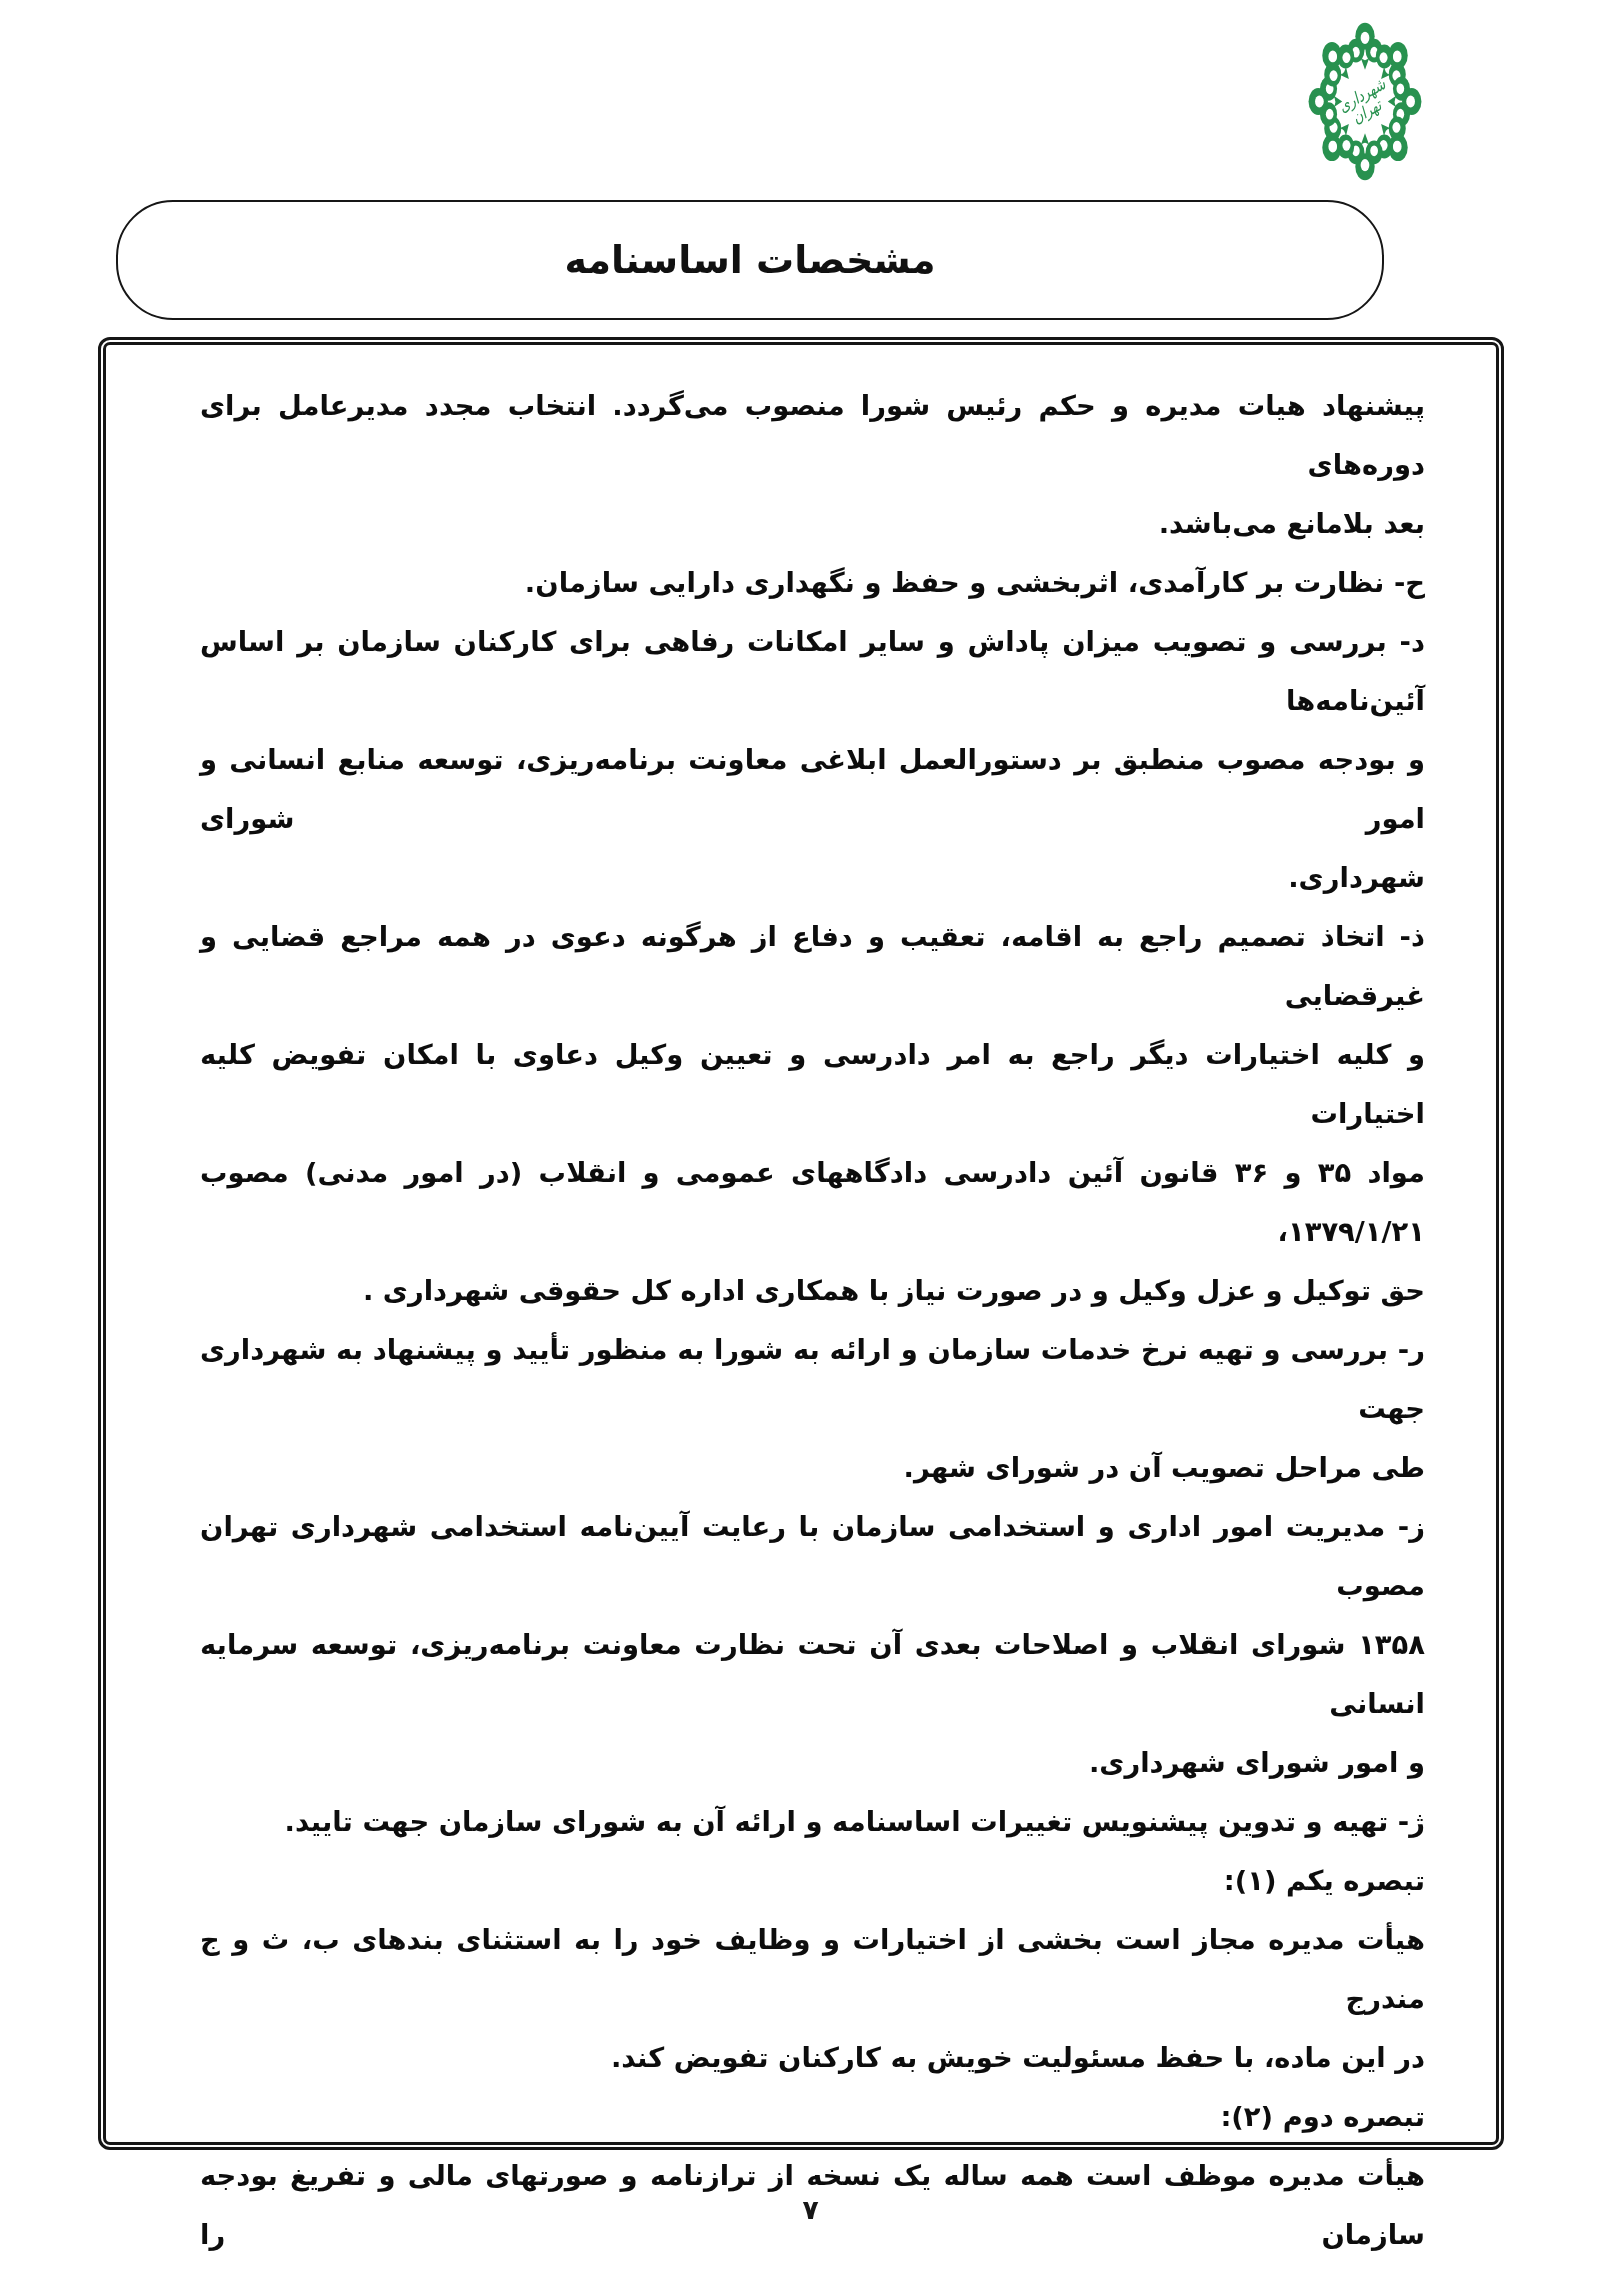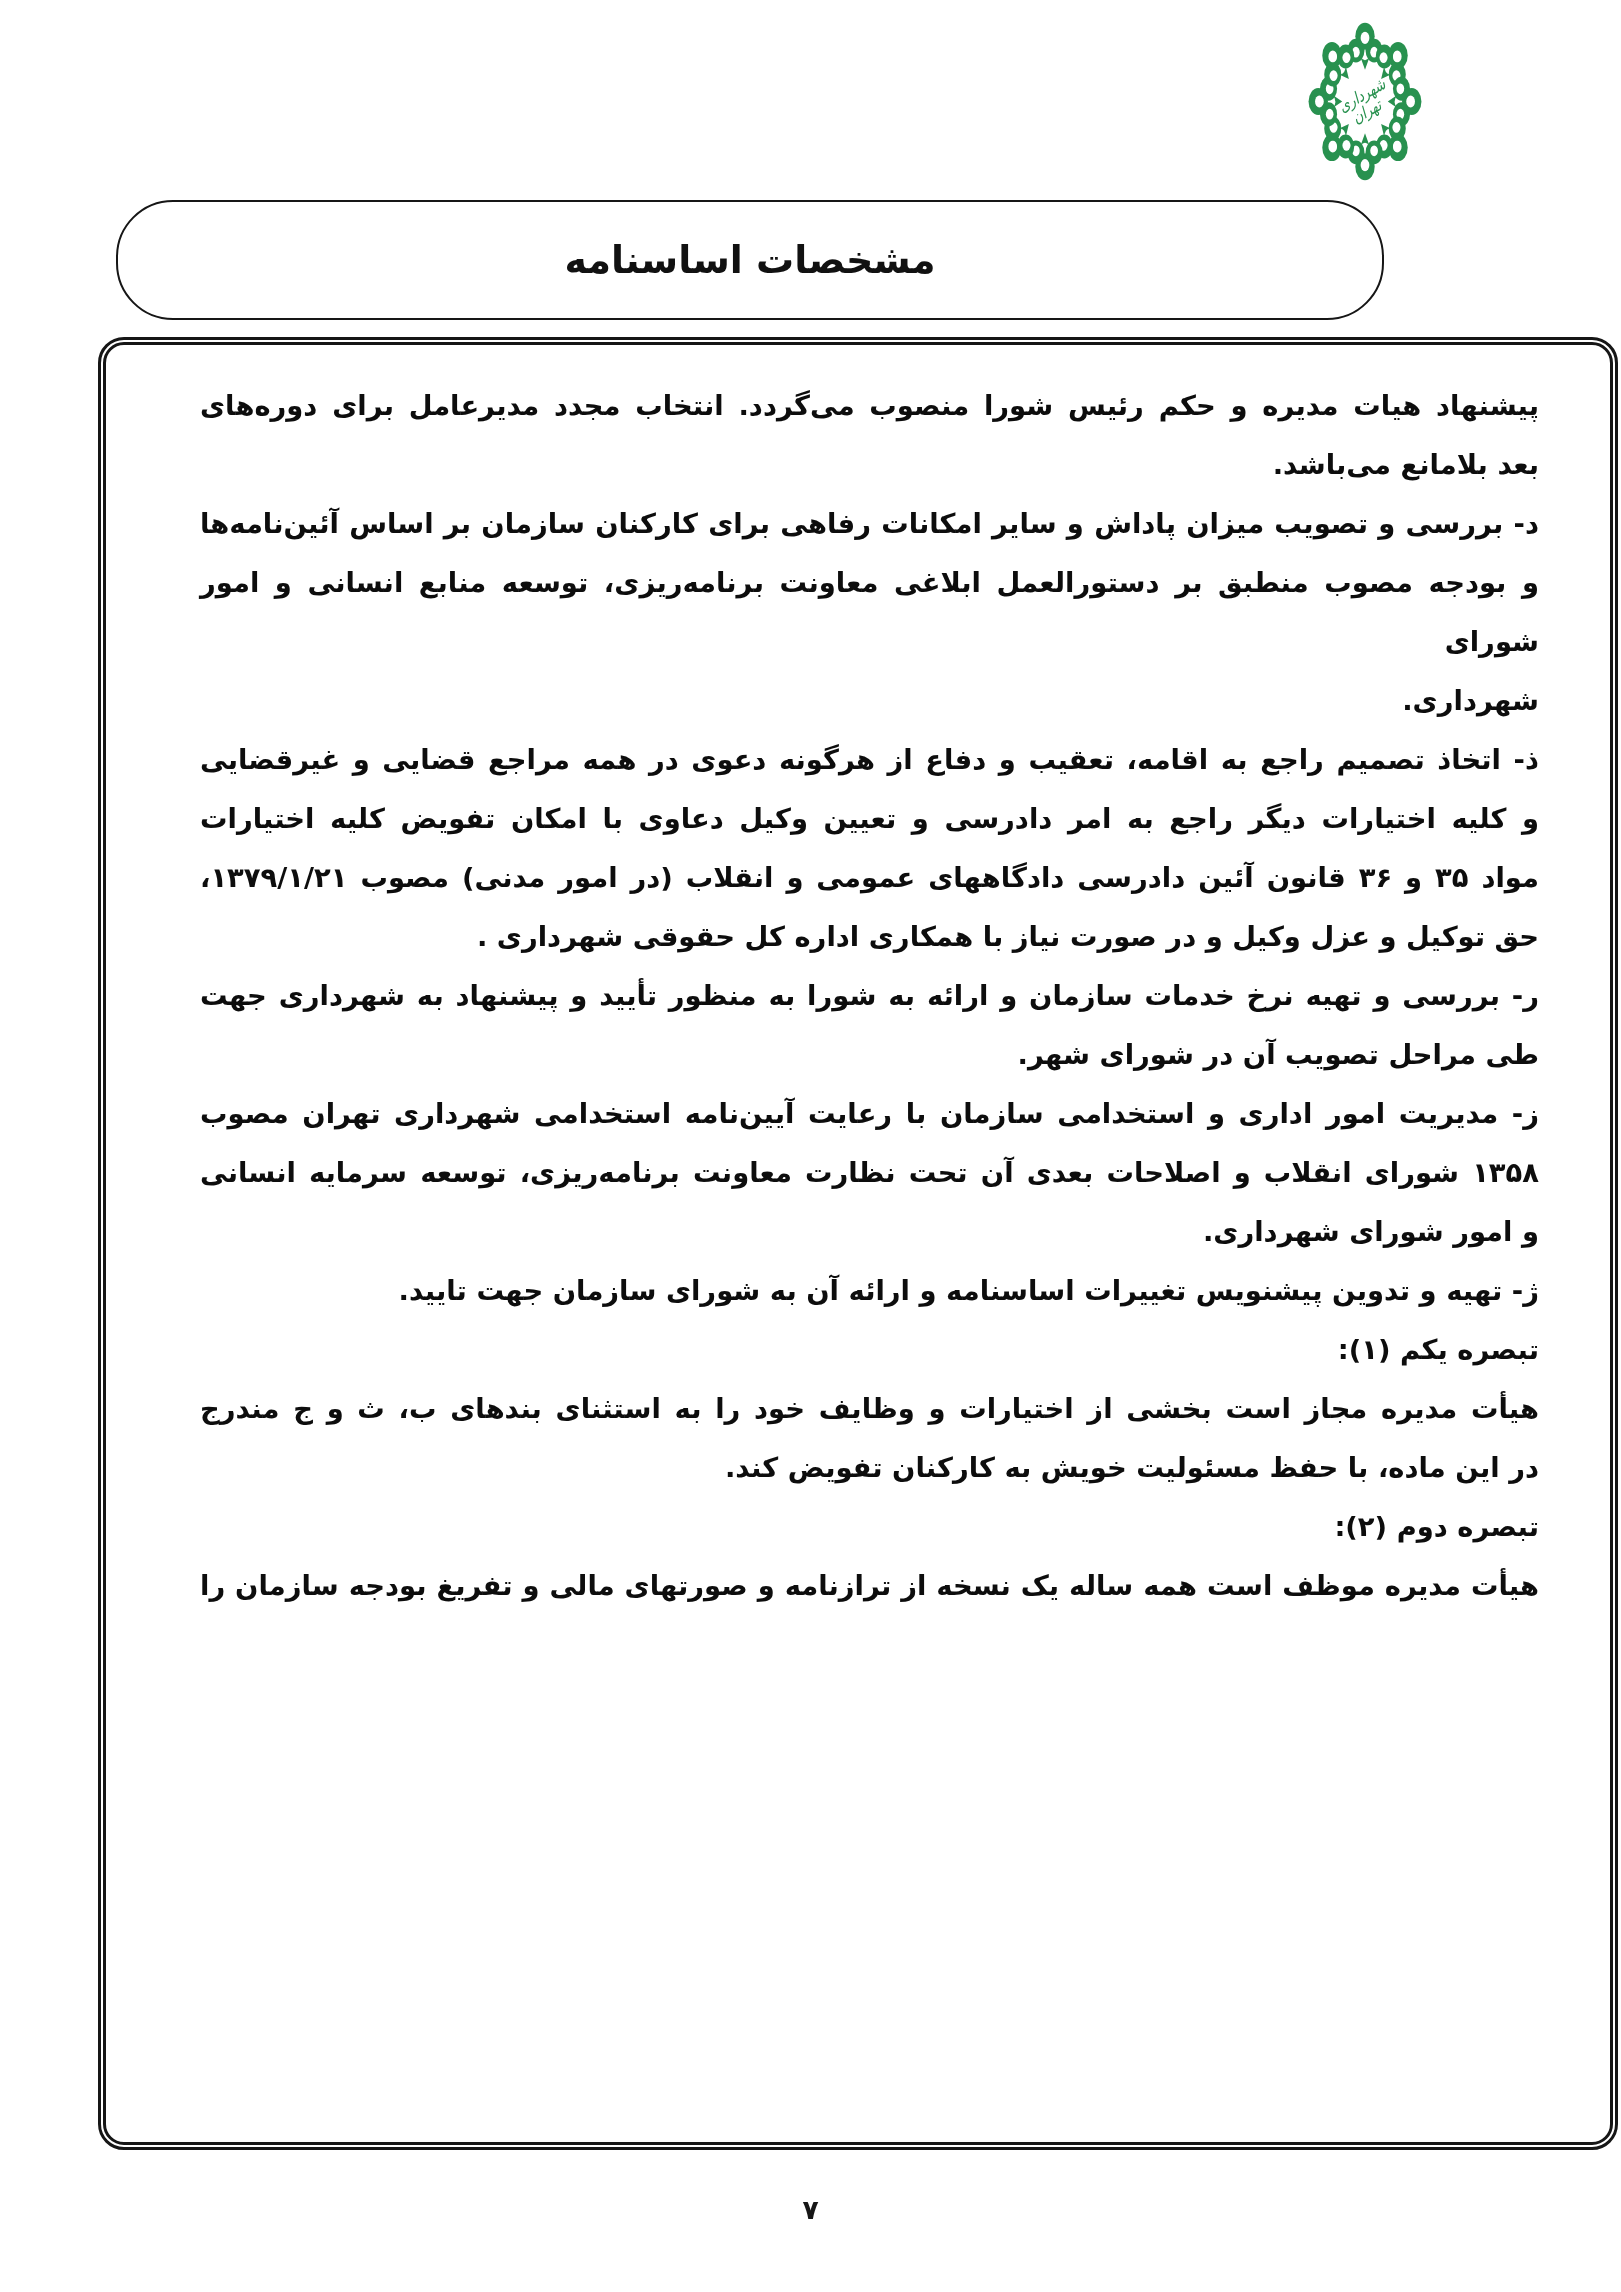--- a/index.html
+++ b/index.html
@@ -45,24 +45,24 @@
     font-size: 38px;
     font-weight: bold;
     letter-spacing: 0.5px;
   }
 
   
   #content-box {
     position: absolute;
     left: 98px;
     top: 337px;
-    width: 1520px;
+    width: 1406px;
     height: 1813px;
     border: 8.8px double #161616;
-    border-radius: 26px;
+    border-radius: 12px;
     box-sizing: border-box;
   }
   #statute-body {
     position: absolute;
     top: 31px;
     right: 71px;
     left: 94px;
     direction: rtl;
   }
   .line {
@@ -180,20 +180,21 @@
   </svg>
 
   <div id="header-box">
     <div id="header-title">مشخصات اساسنامه</div>
   </div>
 
   <div id="content-box">
     <div id="statute-body">
         <div class="line align-justify variant-body">پیشنهاد هیات مدیره و حکم رئیس شورا منصوب می‌گردد. انتخاب مجدد مدیرعامل برای دوره‌های</div>
         <div class="line align-right variant-body">بعد بلامانع می‌باشد.</div>
+        <div class="line align-right variant-body">ح- نظارت بر کارآمدی، اثربخشی و حفظ و نگهداری دارایی سازمان.</div>
         <div class="line align-justify variant-body">د- بررسی و تصویب میزان پاداش و سایر امکانات رفاهی برای کارکنان سازمان بر اساس آئین‌نامه‌ها</div>
         <div class="line align-justify variant-body">و بودجه مصوب منطبق بر دستورالعمل ابلاغی معاونت برنامه‌ریزی، توسعه منابع انسانی و امور شورای</div>
         <div class="line align-right variant-body">شهرداری.</div>
         <div class="line align-justify variant-body">ذ- اتخاذ تصمیم راجع به اقامه، تعقیب و دفاع از هرگونه دعوی در همه مراجع قضایی و غیرقضایی</div>
         <div class="line align-justify variant-body">و کلیه اختیارات دیگر راجع به امر دادرسی و تعیین وکیل دعاوی با امکان تفویض کلیه اختیارات</div>
         <div class="line align-justify variant-body">مواد ۳۵ و ۳۶ قانون آئین دادرسی دادگاههای عمومی و انقلاب (در امور مدنی) مصوب ۱۳۷۹/۱/۲۱،</div>
         <div class="line align-right variant-body">حق توکیل و عزل وکیل و در صورت نیاز با همکاری اداره کل حقوقی شهرداری .</div>
         <div class="line align-justify variant-body">ر- بررسی و تهیه نرخ خدمات سازمان و ارائه به شورا به منظور تأیید و پیشنهاد به شهرداری جهت</div>
         <div class="line align-right variant-body">طی مراحل تصویب آن در شورای شهر.</div>
         <div class="line align-justify variant-body">ز- مدیریت امور اداری و استخدامی سازمان با رعایت آیین‌نامه استخدامی شهرداری تهران مصوب</div>

